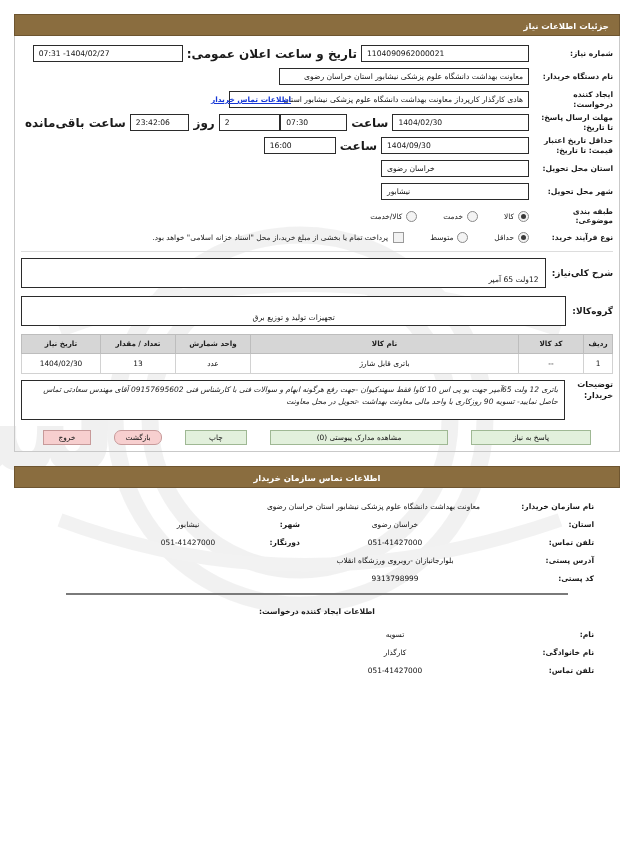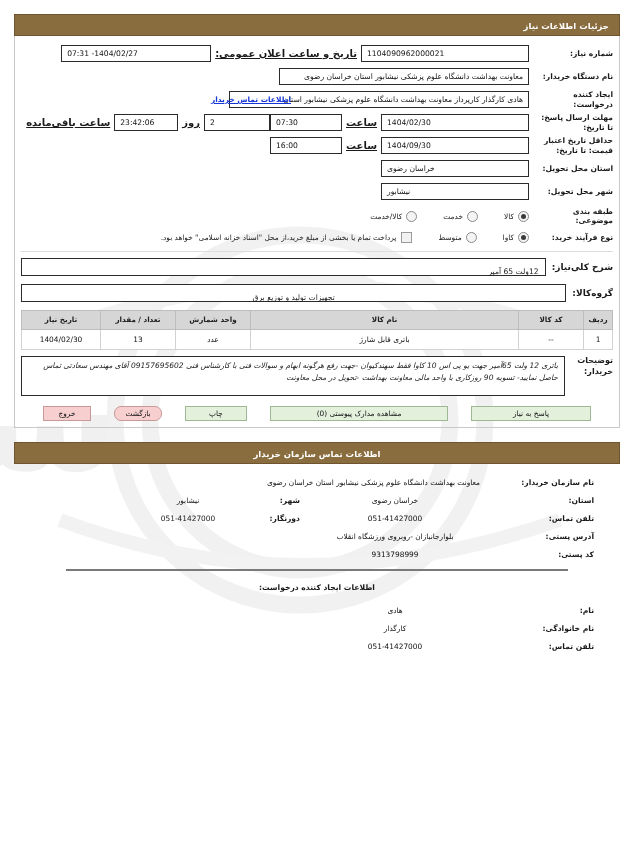--- a/index.html
+++ b/index.html
@@ -86,25 +86,24 @@
     font-size: 7.6px;
     padding: 0 5px;
     box-sizing: border-box;
     text-align: left;
     white-space: nowrap;
     overflow: hidden;
     color: #111;
   }
   .fld.rtltext { text-align: right; }
   .mini-lbl {
-    font-size: 10px;
+    font-size: 12px;
     font-weight: bold;
     padding: 0 4px;
     white-space: nowrap;
-    text-decoration: underline;
   }
 
   .w-num   { width: 168px; }
   .w-date  { width: 150px; }
   .w-org   { width: 250px; }
   .w-creat { width: 300px; }
   .w-dt    { width: 148px; }
   .w-time  { width: 72px; }
   .w-days  { width: 66px; }
   .w-left  { width: 64px; }
@@ -155,23 +154,23 @@
     border-top: 1px solid #ddd;
     margin: 8px 0 6px 0;
   }
 
   
   .desc-row { display: flex; align-items: center; margin: 4px 0 8px 0; }
   .desc-lbl { font-size: 9px; font-weight: bold; padding-left: 6px; white-space: nowrap; }
   .desc-fld {
     flex: 1 1 auto;
     border: 1px solid #2b2b2b;
-    height: 18px; line-height: 17px;
+    height: 30px; line-height: 17px;
     font-size: 7.6px;
-    padding: 4px 6px;
+    padding: 12px 6px;
     box-sizing: border-box;
     background: #fff;
     text-align: right;
   }
 
   .sec-title {
     font-size: 9px;
     font-weight: bold;
     margin: 8px 6px 6px 0;
     text-align: right;
@@ -355,21 +354,21 @@
       <div class="opt">
         <span class="radio"></span>
         <span class="opt-txt">کالا/خدمت</span>
       </div>
     </div>
 
     <div class="radio-row">
       <div class="lbl lbl-w">نوع فرآیند خرید:</div>
       <div class="opt">
         <span class="radio on"></span>
-        <span class="opt-txt">کاوا</span>
+        <span class="opt-txt">حداقل</span>
       </div>
       <div class="opt">
         <span class="radio"></span>
         <span class="opt-txt">متوسط</span>
       </div>
       <div class="opt">
         <span class="chk"></span>
         <span class="opt-txt">پرداخت تمام یا بخشی از مبلغ خرید،از محل "اسناد خزانه اسلامی" خواهد بود.</span>
       </div>
     </div>
@@ -456,21 +455,21 @@
         <div class="ckey">کد پستی:</div>
         <div class="cval">9313798999</div>
       </div>
 
       <hr class="divider">
 
       <div class="req-title">اطلاعات ایجاد کننده درخواست:</div>
 
       <div class="crow">
         <div class="ckey">نام:</div>
-        <div class="cval">هادی</div>
+        <div class="cval">تسویه</div>
       </div>
 
       <div class="crow">
         <div class="ckey">نام خانوادگی:</div>
         <div class="cval">کارگذار</div>
       </div>
 
       <div class="crow">
         <div class="ckey">تلفن تماس:</div>
         <div class="cval">051-41427000</div>

